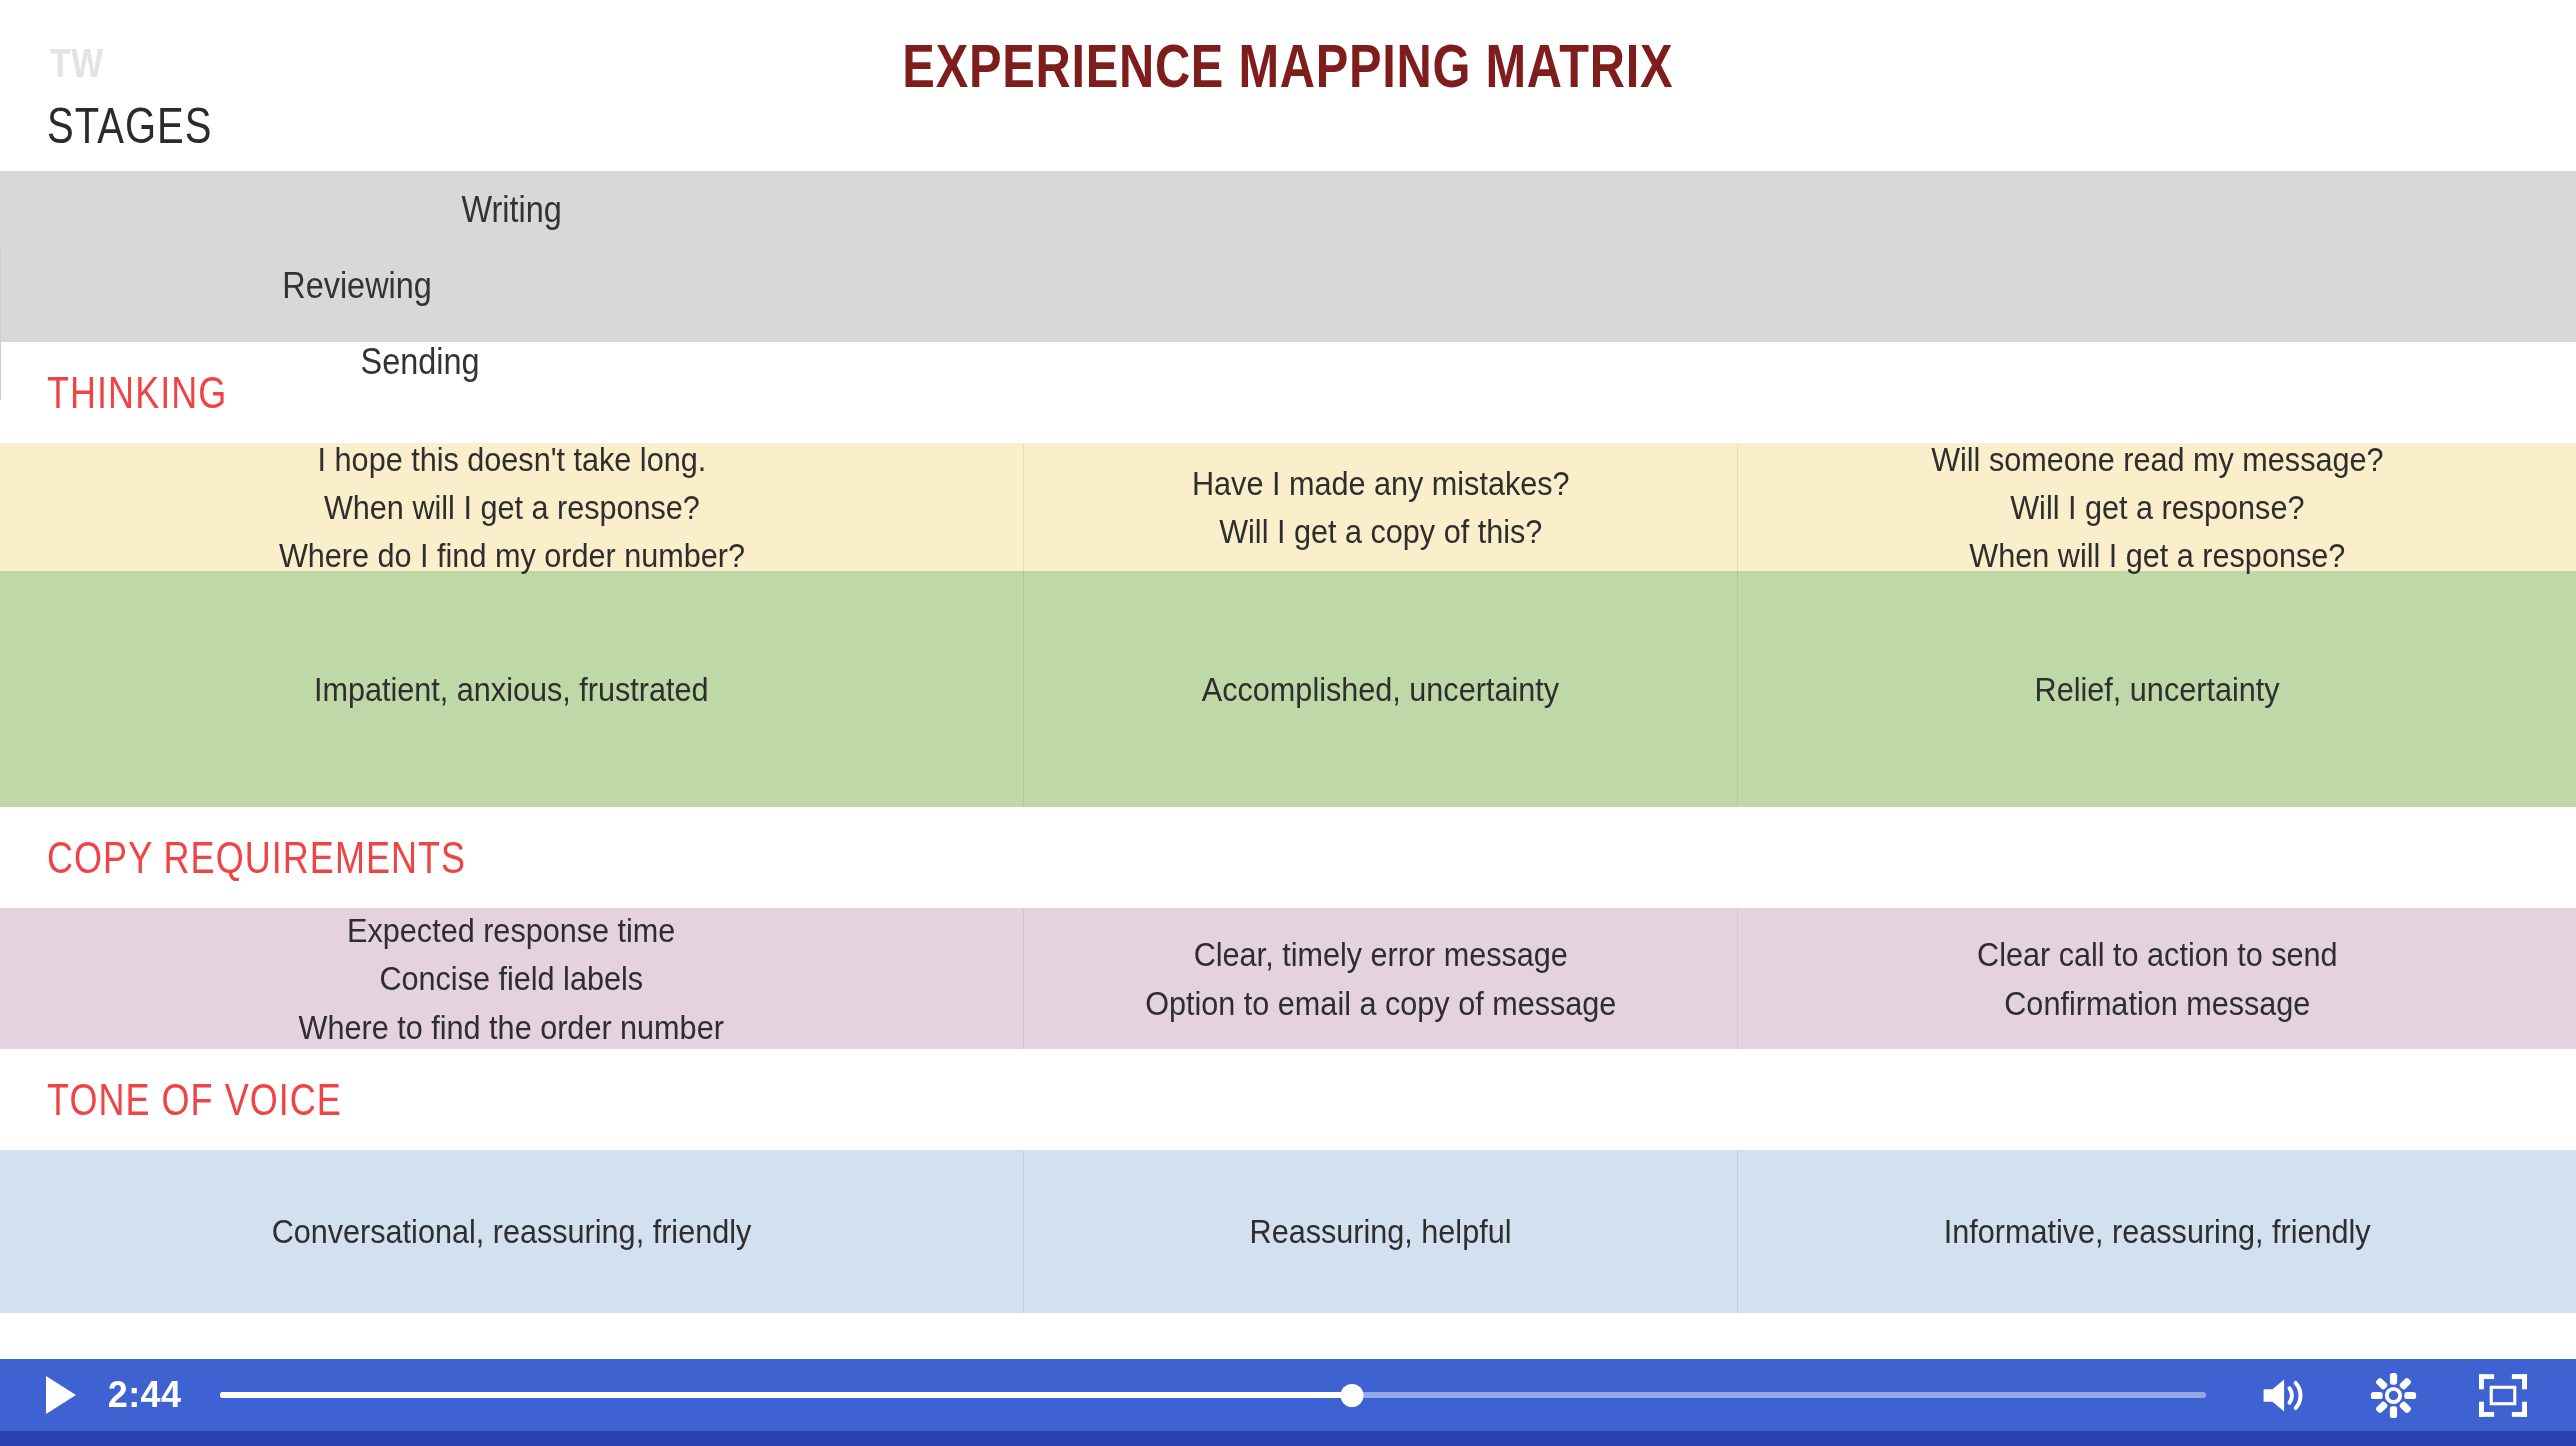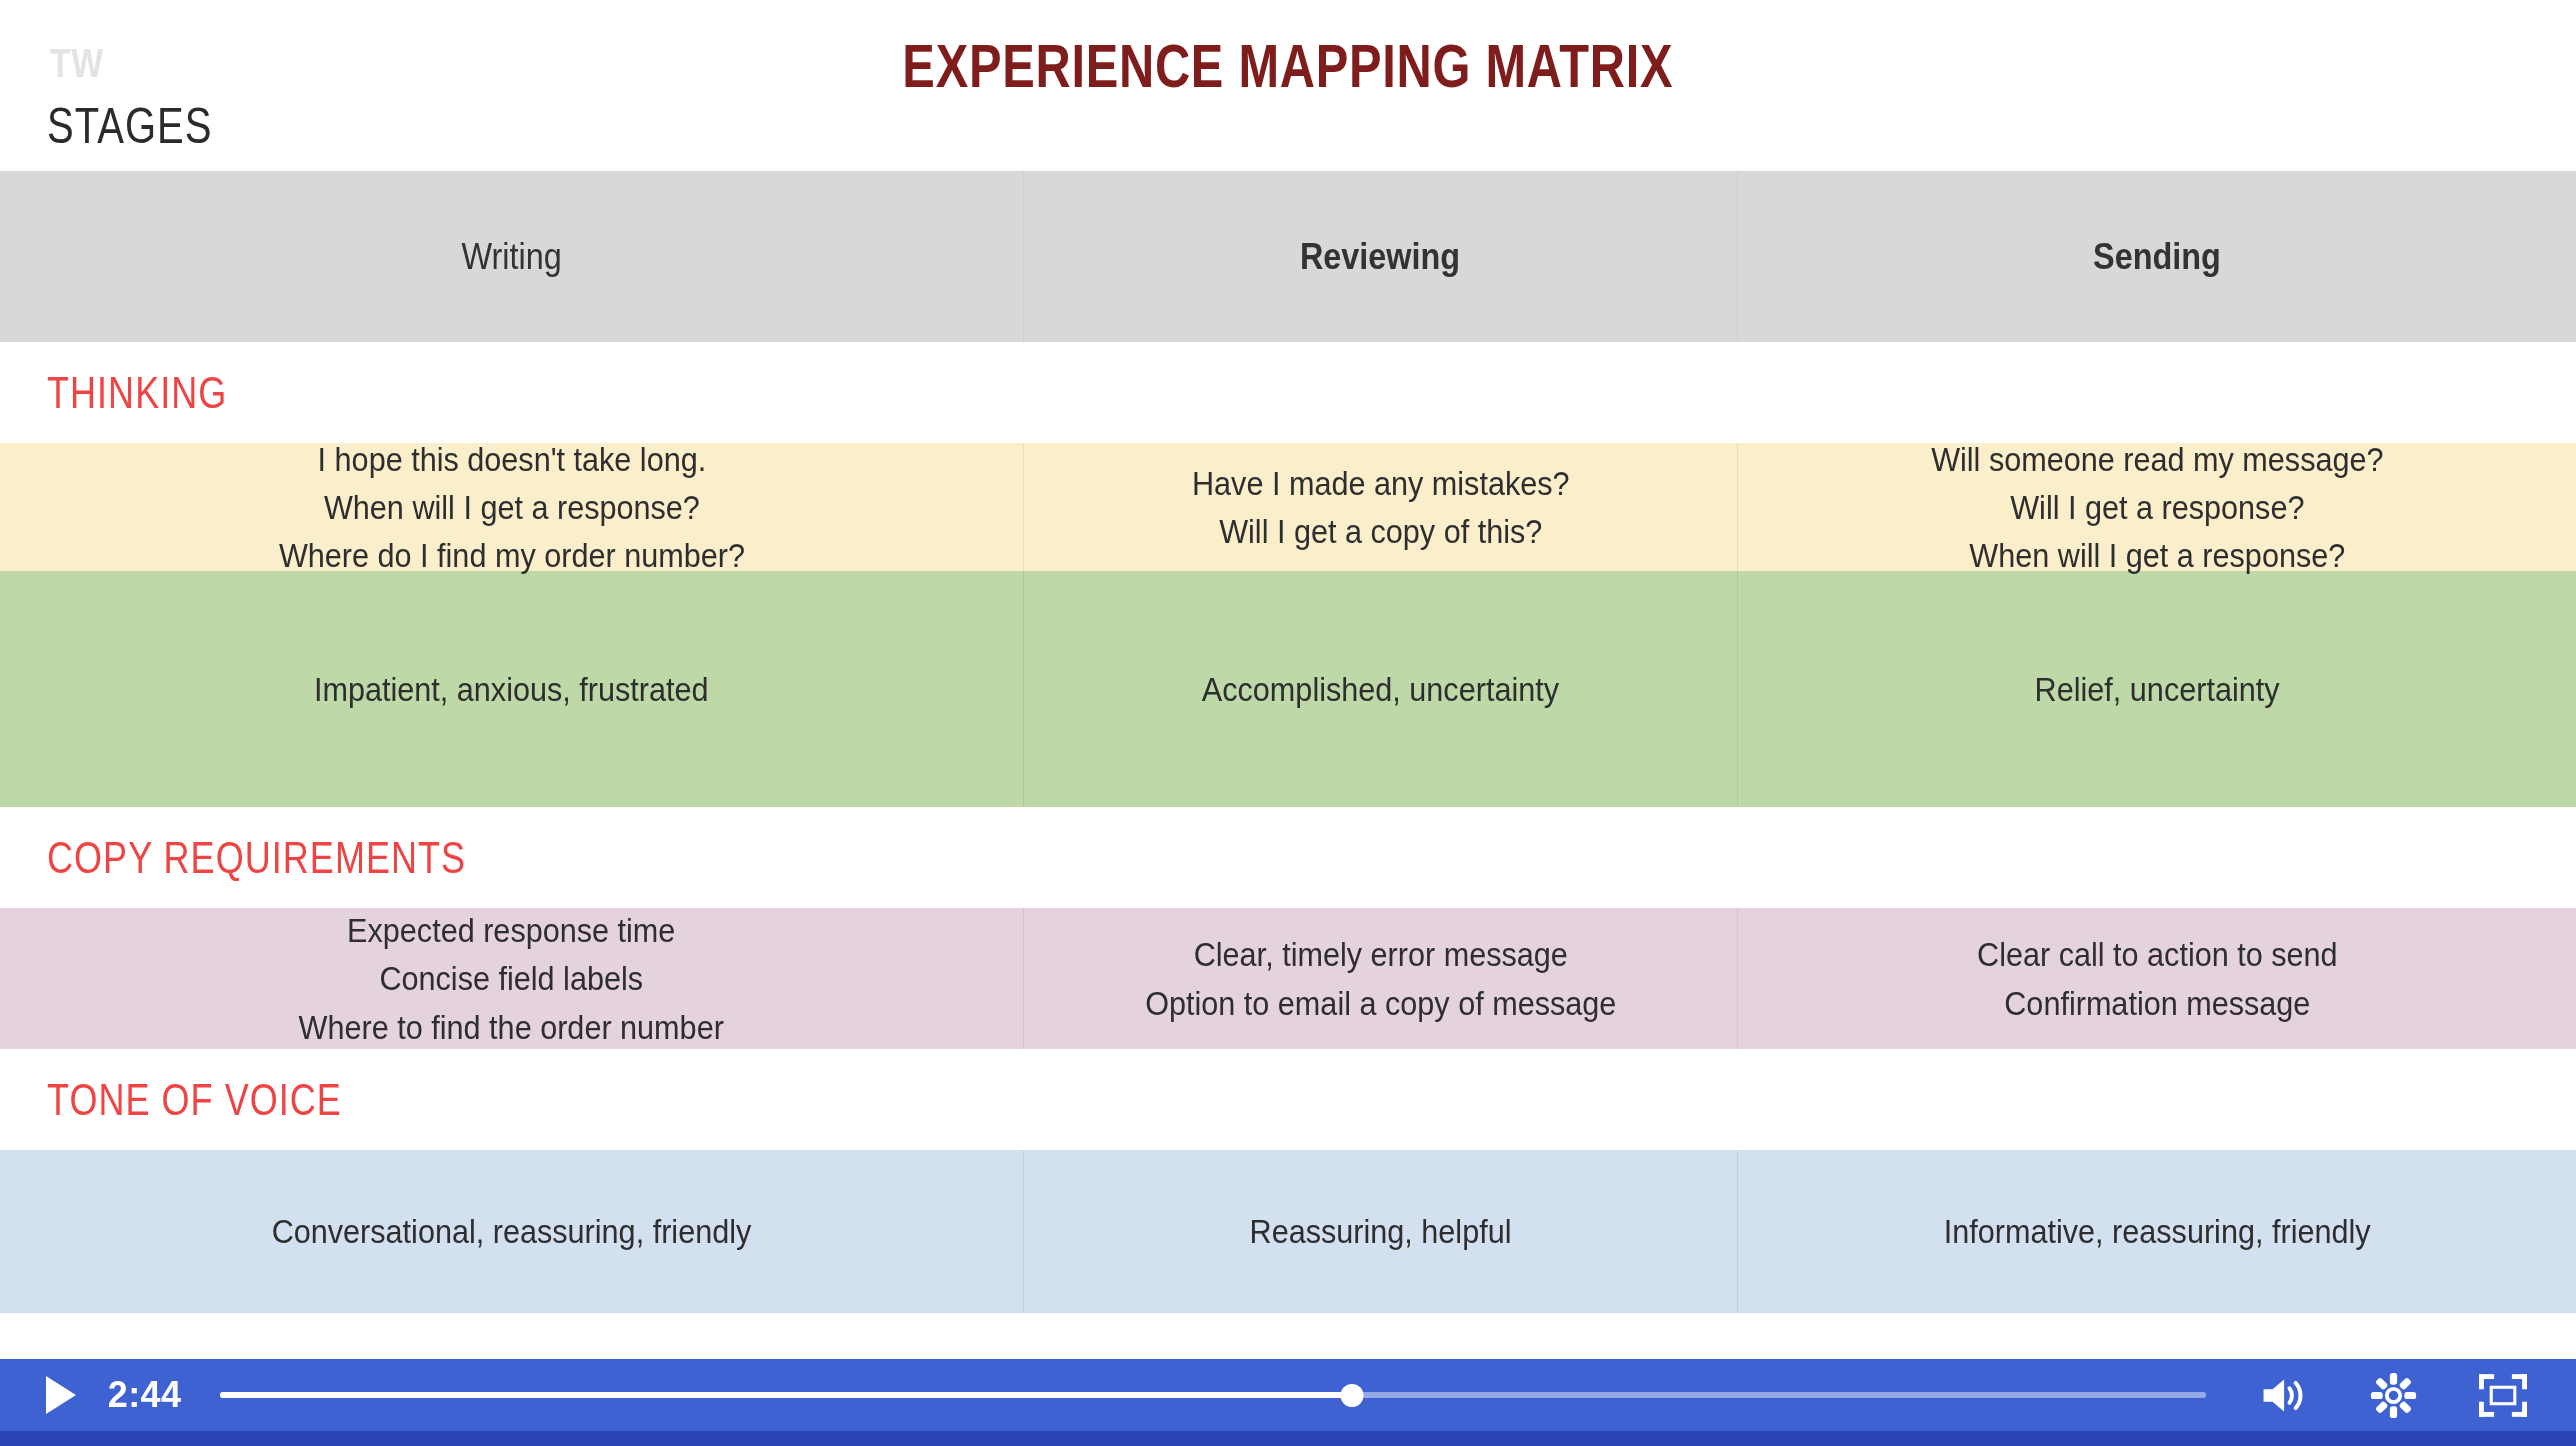--- a/index.html
+++ b/index.html
@@ -125,26 +125,26 @@
     transform: scaleX(0.90);
     transform-origin: center center;
     white-space: pre-line;
   }
 
   .col-1 { width: 1023px; }
   .col-2 { width: 714px; border-left: 1.8px solid rgba(0,0,0,0.07); }
   .col-3 { width: 839px; border-left: 1.8px solid rgba(0,0,0,0.07); }
 
   
-  .band-header { background: #d8d8d8; height: 171px; }
+  .band-header { background: #d8d8d8; height: 171px; flex-direction: column; }
   .band-header .cell {
     font-size: 36px;
     color: #333333;
   }
-  .band-header .col-2, .band-header .col-3 { border-left: 1.8px solid #cdcdcd; font-weight: bold; }
+  .band-header .col-2, .band-header .col-3 { border-left: 1.8px solid #cdcdcd; }
 
   .band-thinking { background: #faeecb; height: 128px; }
   .band-feeling  { background: #bed8a8; height: 236px; }
   .band-copy     { background: #e4d3de; height: 141px; }
   .band-tone     { background: #d3e0f0; height: 163px; }
 
   
   #controlbar {
     position: absolute;
     left: 0;

